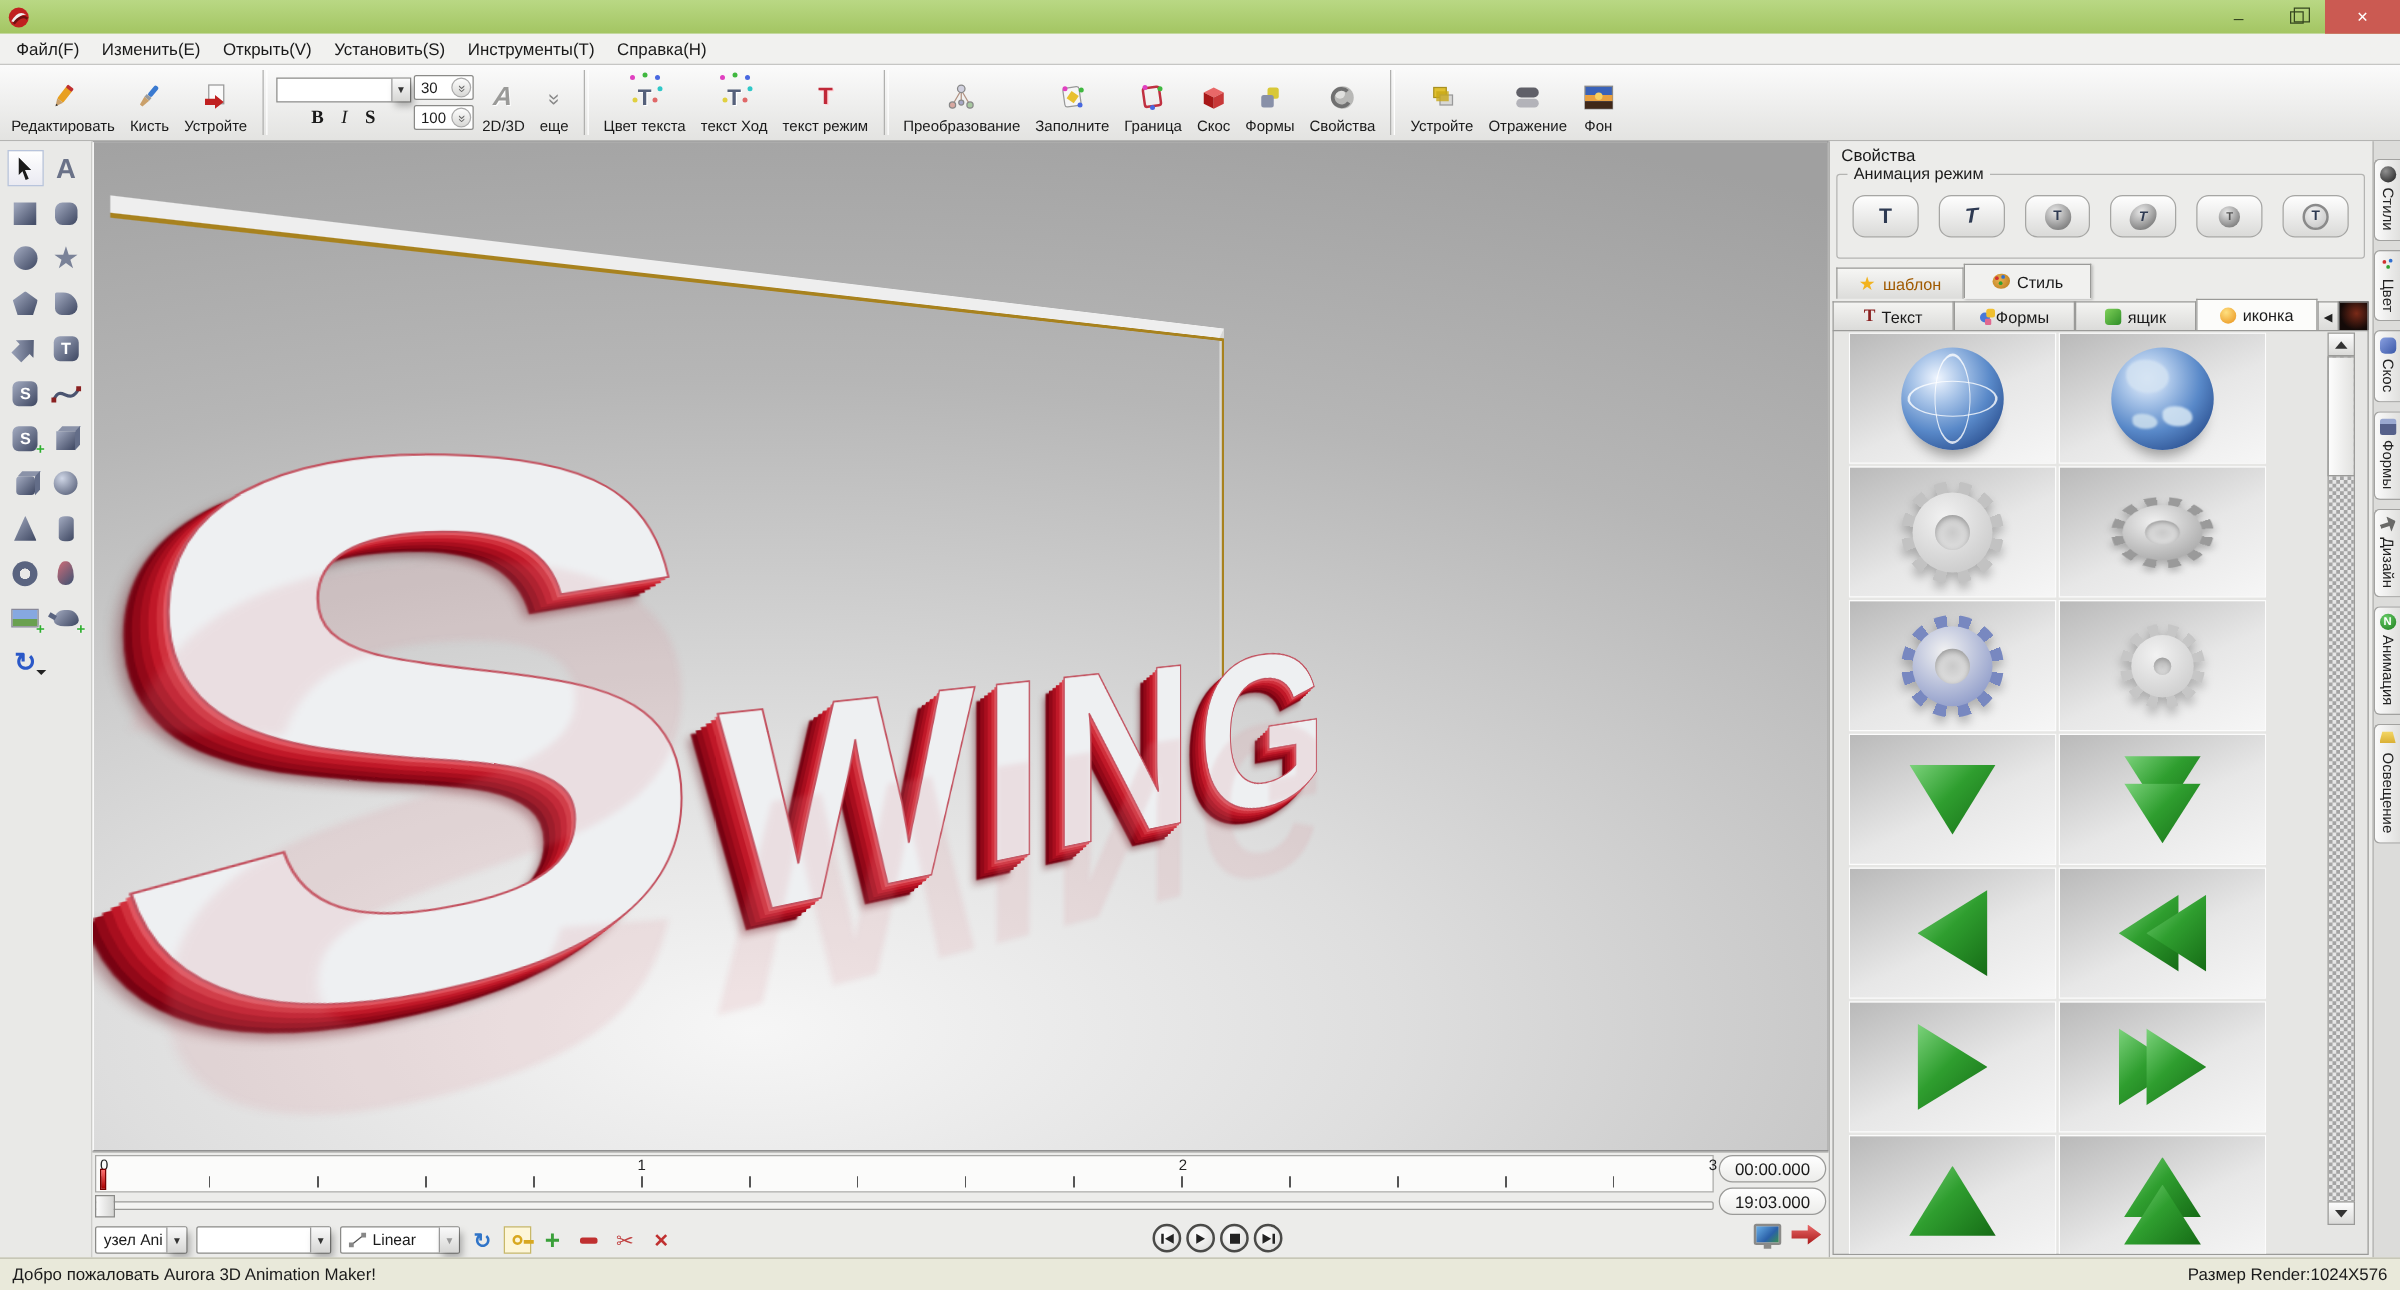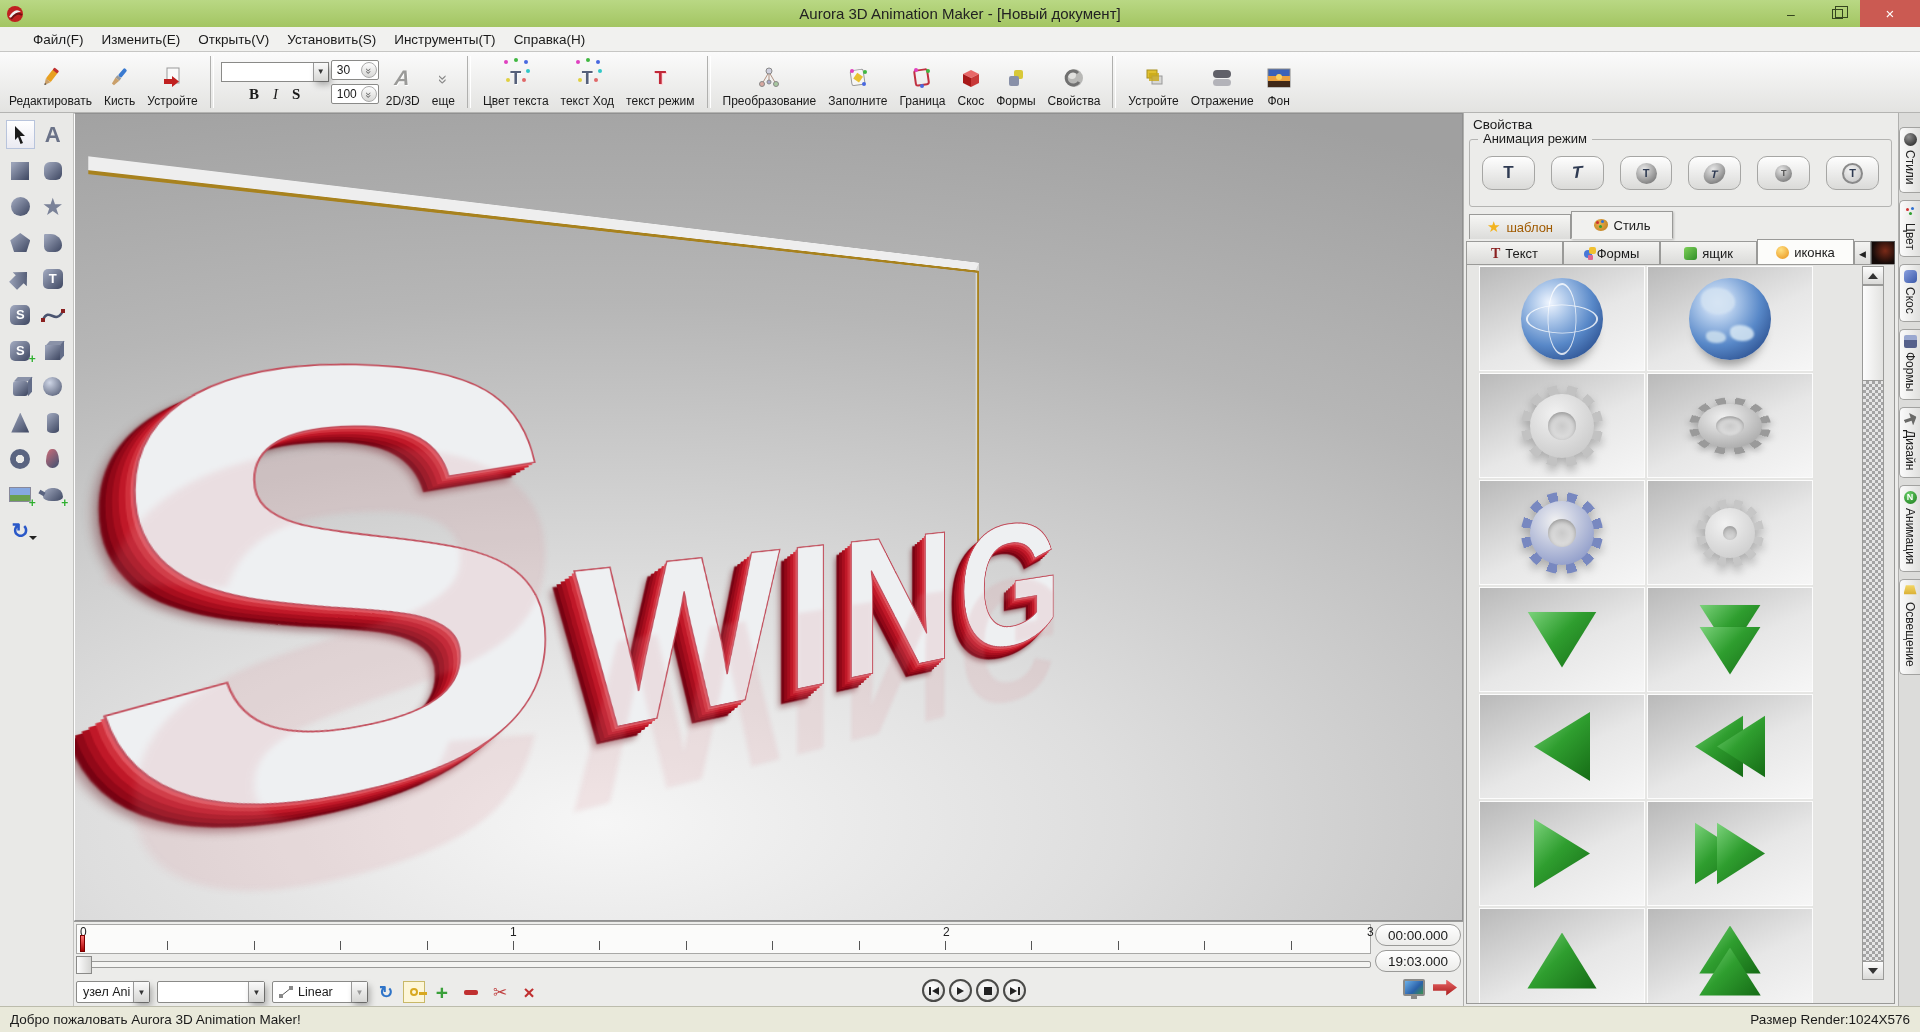--- a/index.html
+++ b/index.html
@@ -13,21 +13,21 @@
   .app-icon { margin-left:6px; width:18px; height:18px; }
   .title { position:absolute; left:0; right:0; text-align:center; font-size:15px; color:#222; }
   .win-controls { margin-left:auto; display:flex; height:100%; z-index:2; }
   .win-btn { width:46px; display:flex; align-items:center; justify-content:center; color:#35451f; font-size:14px; }
   .win-btn.close { width:60px; background:#cb5a52; color:#fff; font-size:15px; }
   .restore-glyph { width:11px; height:10px; border:1px solid #35451f; position:relative; background:transparent; }
   .restore-glyph::before { content:''; position:absolute; left:2px; top:-4px; width:11px; height:10px; border:1px solid #35451f; }
 
   
   .menubar { position:absolute; top:27px; left:0; right:0; height:25px; background:#f1f1ef;
-    border-bottom:1px solid #c6c6c4; display:flex; align-items:center; padding-left:24px; }
+    border-bottom:1px solid #c6c6c4; display:flex; align-items:center; padding-left:4px; }
   .menu-item { padding:3px 9px; font-size:13.5px; }
 
   
   .toolbar { position:absolute; top:52px; left:0; right:0; height:61px;
     background:linear-gradient(#fbfbfb,#e3e3e1); border-bottom:1px solid #b4b4b2; display:flex; align-items:stretch; }
   .tb-sep { width:4px; border-left:1px solid #b0b0ae; border-right:1px solid #fff; margin:4px 3px; }
   .tb-group { display:flex; align-items:center; padding:2px 4px; gap:2px; }
   .tb-btn { display:flex; flex-direction:column; align-items:center; justify-content:flex-end; gap:2px; padding:2px 5px; height:56px; }
   .tb-btn .ico { height:28px; display:flex; align-items:center; justify-content:center; }
   .tb-btn .lbl { font-size:12px; white-space:nowrap; }
@@ -256,21 +256,20 @@
 </style>
 </head>
 <body>
 
 <div class="titlebar">
   <svg class="app-icon" viewBox="0 0 18 18">
     <circle cx="9" cy="9" r="8" fill="#c02020"></circle>
     <path d="M3 12 Q9 2 15 7 Q10 6 6 13 Z" fill="#f0f0f0"></path>
     <path d="M5 14 Q11 6 16 10" stroke="#701010" stroke-width="2" fill="none"></path>
   </svg>
-  <div class="title">Aurora 3D Animation Maker - [Новый документ]</div>
   <div class="win-controls">
     <div class="win-btn">–</div>
     <div class="win-btn">
         <span class="restore-glyph"></span>
       </div>
     <div class="win-btn close">×</div>
   </div>
 </div>
 
 <div class="menubar">

